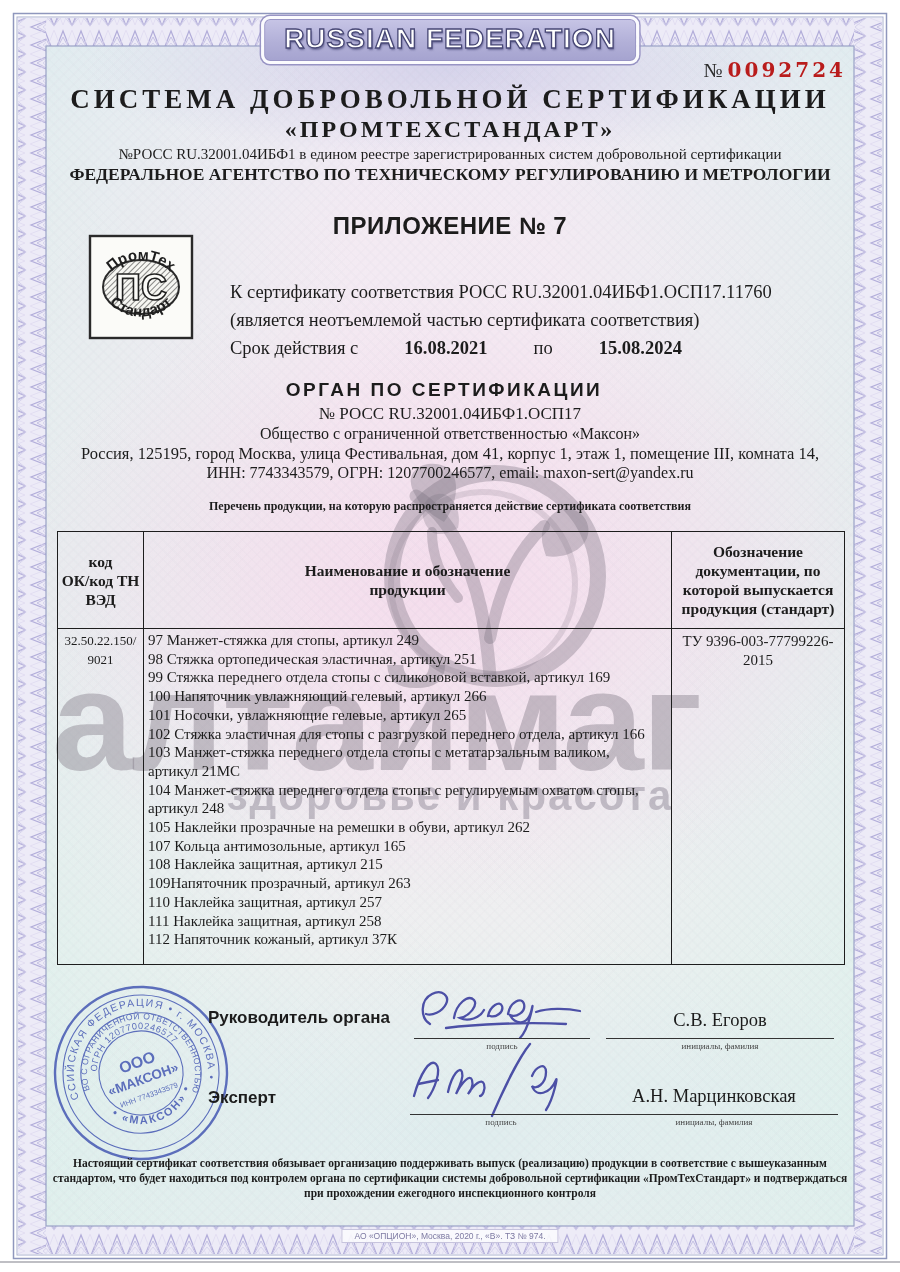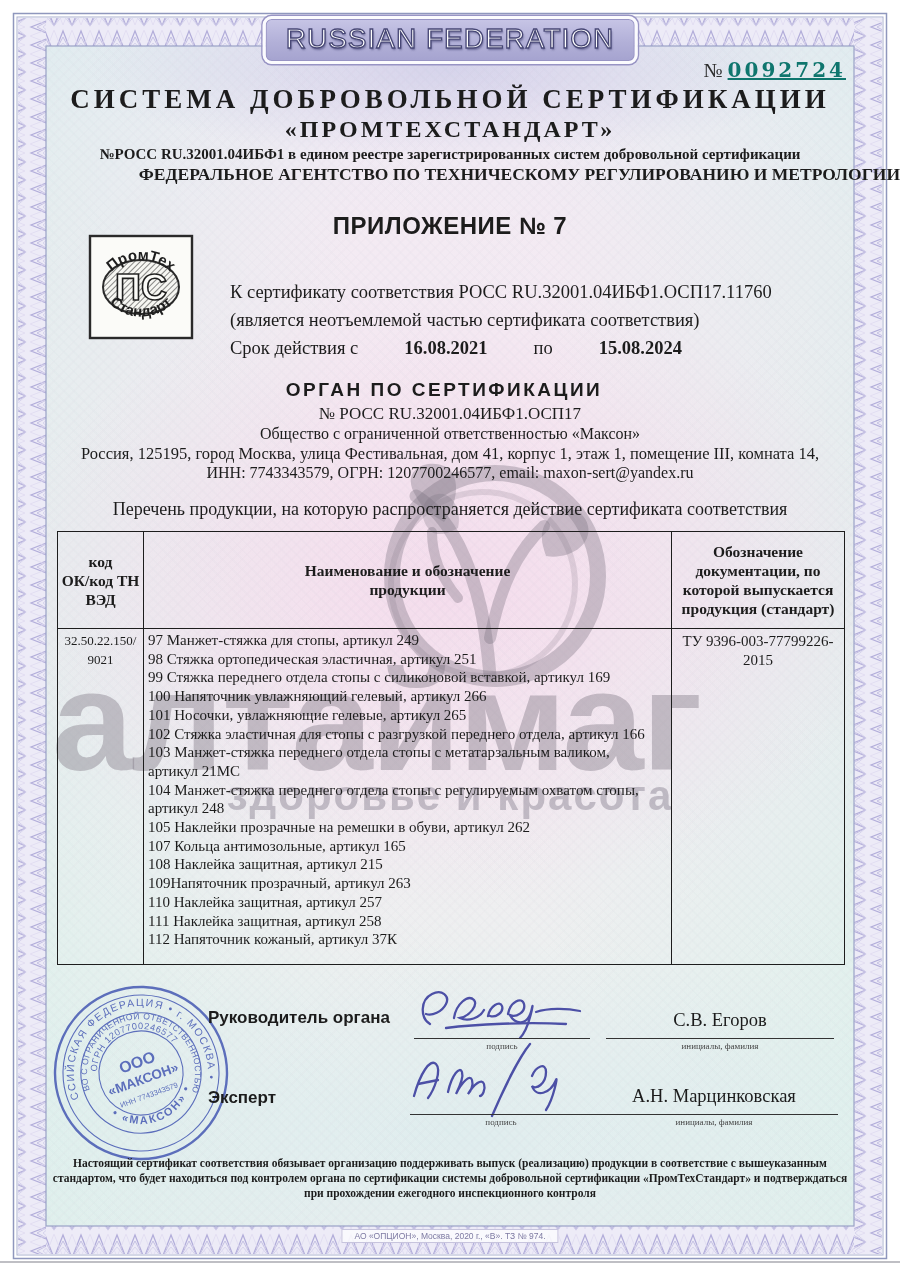--- a/index.html
+++ b/index.html
@@ -30,36 +30,36 @@
   .wm-tagline{position:absolute;left:0;top:772px;width:980px;text-align:center;margin-left:-40px;
     font-family:"Liberation Sans",sans-serif;font-weight:bold;font-size:42px;
     letter-spacing:2px;color:rgba(136,129,143,0.46);}
   .wm-emblem{position:absolute;left:340px;top:448px;}
 
   
   .banner{position:absolute;top:16px;left:50%;transform:translateX(-50%);
     background:linear-gradient(180deg,#c7c5e6 0%,#b2b0d8 55%,#a5a3cf 100%);
     border:3px solid #fbfbfe;border-radius:9px;box-shadow:0 0 0 1px #9visible8;
     box-shadow:0 0 0 1.5px #9894c4, inset 0 0 0 1px #9894c4;padding:4px 20px 6px 20px;}
-  .banner-text{font-family:"Liberation Sans",sans-serif;font-weight:normal;font-size:28px;
+  .banner-text{font-family:"Liberation Sans",sans-serif;font-weight:bold;font-size:28px;
     letter-spacing:1px;color:#ffffff;-webkit-text-stroke:1.3px #474775;
     text-shadow:1px 2px 2px rgba(55,55,105,0.55);}
 
   .serial{position:absolute;top:58px;right:54px;font-size:20px;}
   .serial .pref{color:#2d2d2d;font-family:"Liberation Serif",serif;}
-  .serial .num{font-family:"DejaVu Serif",serif;font-weight:bold;color:#0f766e;letter-spacing:3px;text-decoration:underline;}
+  .serial .num{font-family:"DejaVu Serif",serif;font-weight:bold;color:#b91c1c;letter-spacing:3px;}
 
   
   .h-title{position:absolute;top:84px;left:0;width:900px;text-align:center;
     font-weight:bold;font-size:27px;letter-spacing:4px;}
   .h-title2{position:absolute;top:116px;left:0;width:900px;text-align:center;
     font-weight:bold;font-size:24px;letter-spacing:3px;}
   .h-reg{position:absolute;top:146px;left:0;width:900px;text-align:center;
-    font-weight:bold;font-size:15px;}
-  .h-agency{position:absolute;top:164px;left:0;width:900px;text-align:right;
+    font-weight:normal;font-size:15px;}
+  .h-agency{position:absolute;top:164px;left:0;width:900px;text-align:center;
     font-weight:bold;font-size:17.5px;}
 
   
   .apx-title{position:absolute;top:212px;left:0;width:900px;text-align:center;
     font-family:"Liberation Sans",sans-serif;font-weight:bold;font-size:24px;letter-spacing:0.5px;}
   .logo-box{position:absolute;left:88px;top:234px;}
   .apx-ref{position:absolute;left:230px;top:278px;font-size:18.5px;line-height:28px;width:600px;}
   .apx-validity{position:absolute;left:230px;top:338px;font-size:18.5px;}
   .apx-validity .lbl{margin-right:46px;}
   .apx-validity .date{font-weight:bold;margin-right:46px;margin-top:46px;}
@@ -68,21 +68,21 @@
   
   .org-head{position:absolute;top:379px;left:0;width:888px;text-align:center;
     font-family:"Liberation Sans",sans-serif;font-weight:bold;font-size:19px;letter-spacing:2.5px;}
   .org-line{position:absolute;left:0;width:900px;text-align:center;}
   .org-num{top:404px;font-size:17px;}
   .org-company{top:425px;font-size:16px;}
   .org-address{top:444px;font-size:16.5px;}
   .org-req{top:464px;font-size:16px;}
 
   .products-head{position:absolute;top:499px;left:0;width:900px;text-align:center;
-    font-weight:normal;font-size:18px;}
+    font-weight:bold;font-size:12px;}
 
   
   .tbl{position:absolute;left:57px;top:531px;width:788px;height:434px;
     border:1.6px solid #1d1d1d;box-sizing:border-box;}
   .tbl-row{display:flex;box-sizing:border-box;}
   .tbl-hrow{height:97px;border-bottom:1.6px solid #1d1d1d;}
   .tbl-brow{height:335px;}
   .c1{width:86px;box-sizing:border-box;border-right:1.6px solid #1d1d1d;}
   .c2{flex:1;box-sizing:border-box;border-right:1.6px solid #1d1d1d;}
   .c3{width:172px;box-sizing:border-box;}

